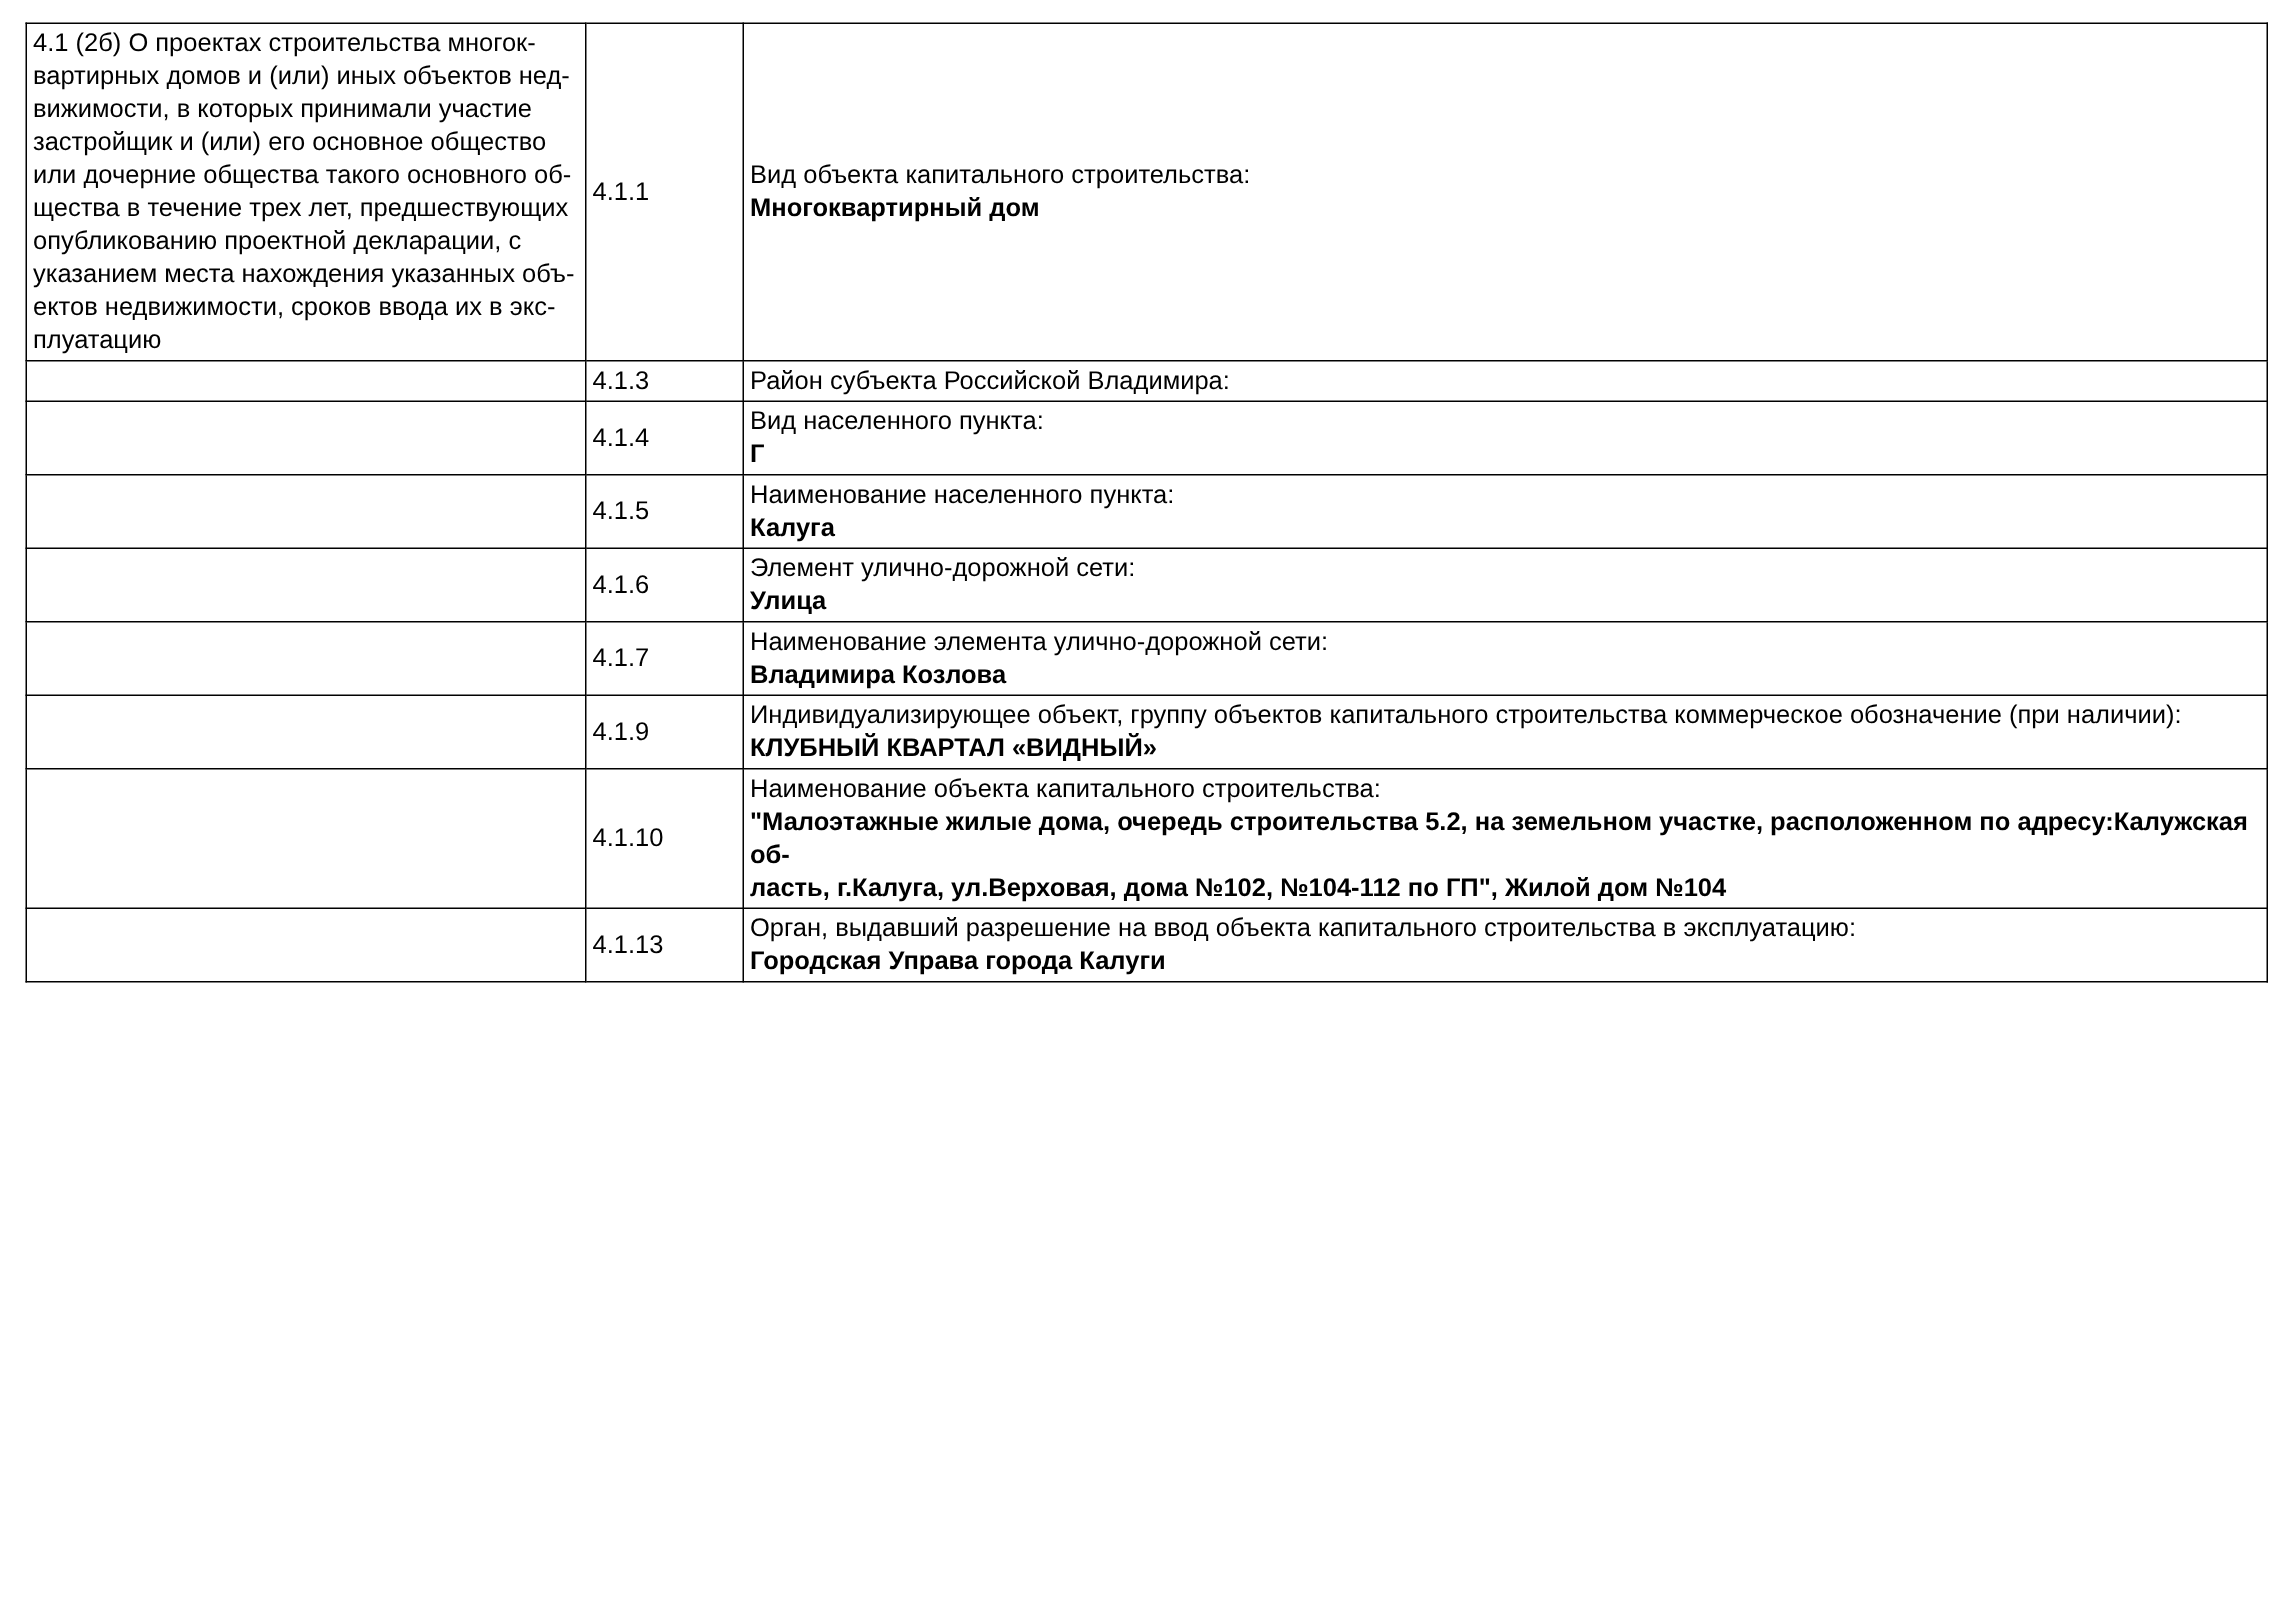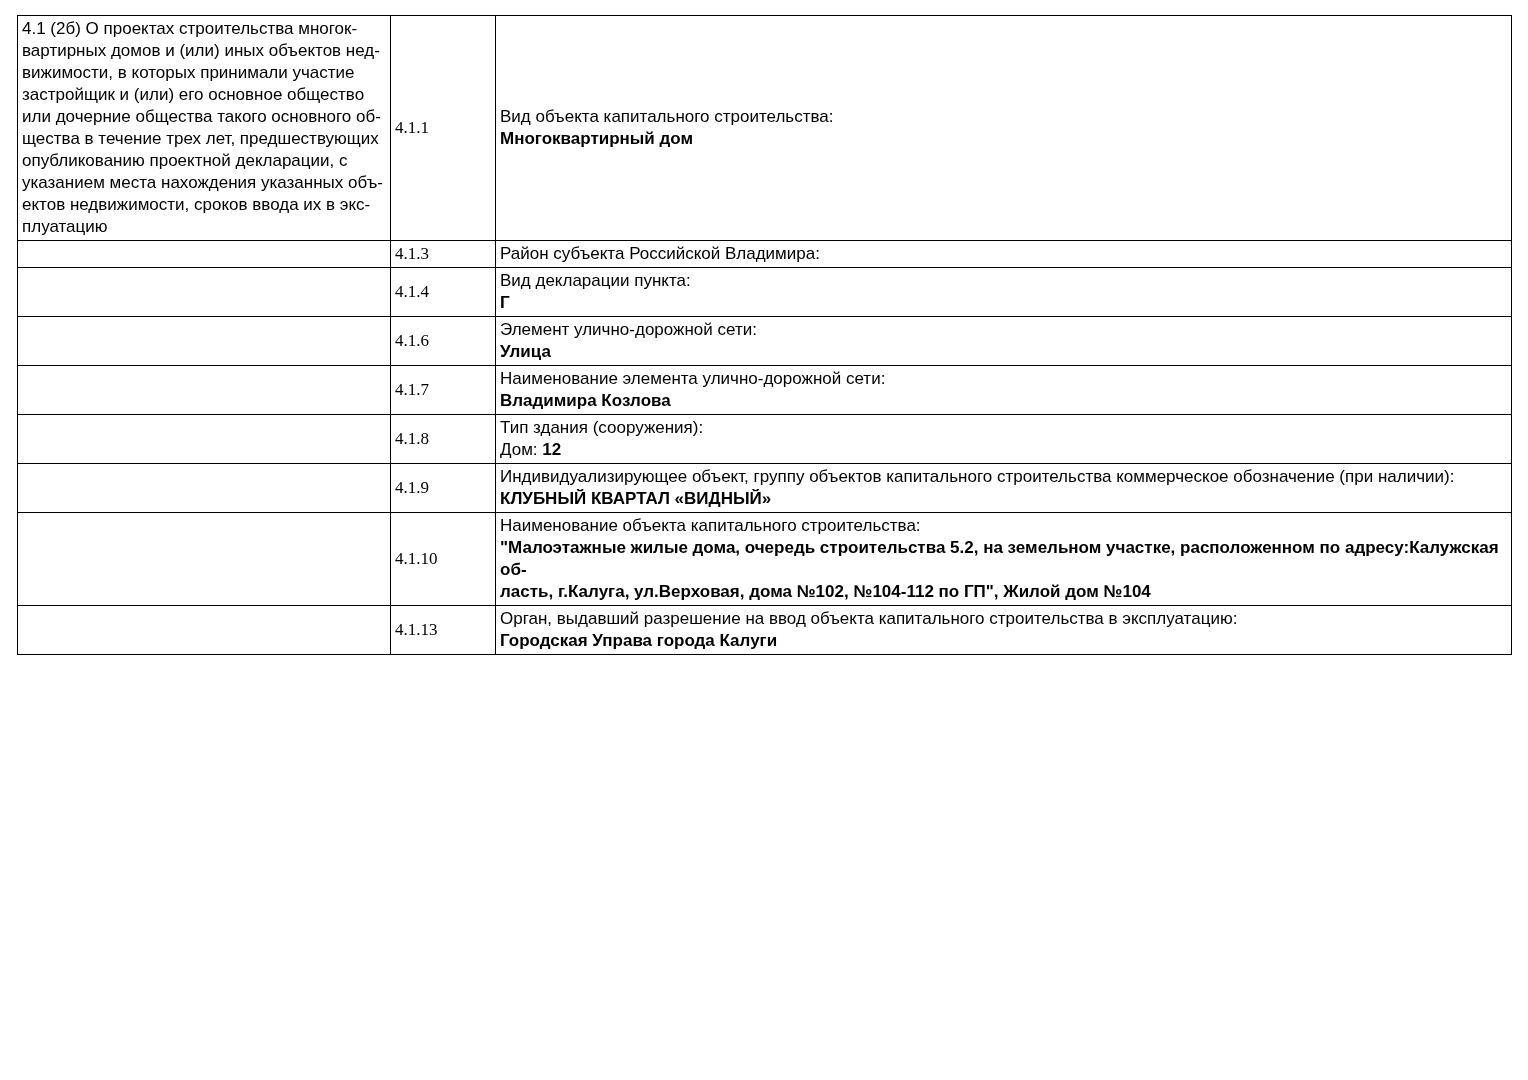--- a/index.html
+++ b/index.html
@@ -35,21 +35,20 @@
     overflow: hidden;
   }
   .desc-cell {
     vertical-align: top;
     white-space: pre-line;
     padding-top: 4px;
   }
   .num-cell {
     text-align: left;
     padding-left: 5px;
-    font-family: Liberation Serif, serif;
   }
   .field-label {
     font-weight: 400;
   }
   .value-prefix {
     font-weight: 400;
   }
   .field-value {
     font-weight: 700;
     white-space: pre-line;
@@ -92,52 +91,52 @@
         <td class="content-cell">
           <div class="field-label">Район субъекта Российской Владимира:</div>
 
         </td>
       </tr>
 
       <tr>
         <td class="c1-cell"></td>
         <td class="num-cell">4.1.4</td>
         <td class="content-cell">
-          <div class="field-label">Вид декларации пункта:</div>
+          <div class="field-label">Вид населенного пункта:</div>
           <div class="value-line hide-if-empty"><span class="value-prefix"></span><span class="field-value">Г</span></div>
         </td>
       </tr>
 
+      <tr>
+        <td class="c1-cell"></td>
+        <td class="num-cell">4.1.5</td>
+        <td class="content-cell">
+          <div class="field-label">Наименование населенного пункта:</div>
+          <div class="value-line hide-if-empty"><span class="value-prefix"></span><span class="field-value">Калуга</span></div>
+        </td>
+      </tr>
 
       <tr>
         <td class="c1-cell"></td>
         <td class="num-cell">4.1.6</td>
         <td class="content-cell">
           <div class="field-label">Элемент улично-дорожной сети:</div>
           <div class="value-line hide-if-empty"><span class="value-prefix"></span><span class="field-value">Улица</span></div>
         </td>
       </tr>
 
       <tr>
         <td class="c1-cell"></td>
         <td class="num-cell">4.1.7</td>
         <td class="content-cell">
           <div class="field-label">Наименование элемента улично-дорожной сети:</div>
           <div class="value-line hide-if-empty"><span class="value-prefix"></span><span class="field-value">Владимира Козлова</span></div>
         </td>
       </tr>
 
-      <tr>
-        <td class="c1-cell"></td>
-        <td class="num-cell">4.1.8</td>
-        <td class="content-cell">
-          <div class="field-label">Тип здания (сооружения):</div>
-          <div class="value-line hide-if-empty"><span class="value-prefix">Дом: </span><span class="field-value">12</span></div>
-        </td>
-      </tr>
 
       <tr>
         <td class="c1-cell"></td>
         <td class="num-cell">4.1.9</td>
         <td class="content-cell">
           <div class="field-label">Индивидуализирующее объект, группу объектов капитального строительства коммерческое обозначение (при наличии):</div>
           <div class="value-line hide-if-empty"><span class="value-prefix"></span><span class="field-value">КЛУБНЫЙ КВАРТАЛ «ВИДНЫЙ»</span></div>
         </td>
       </tr>
 

